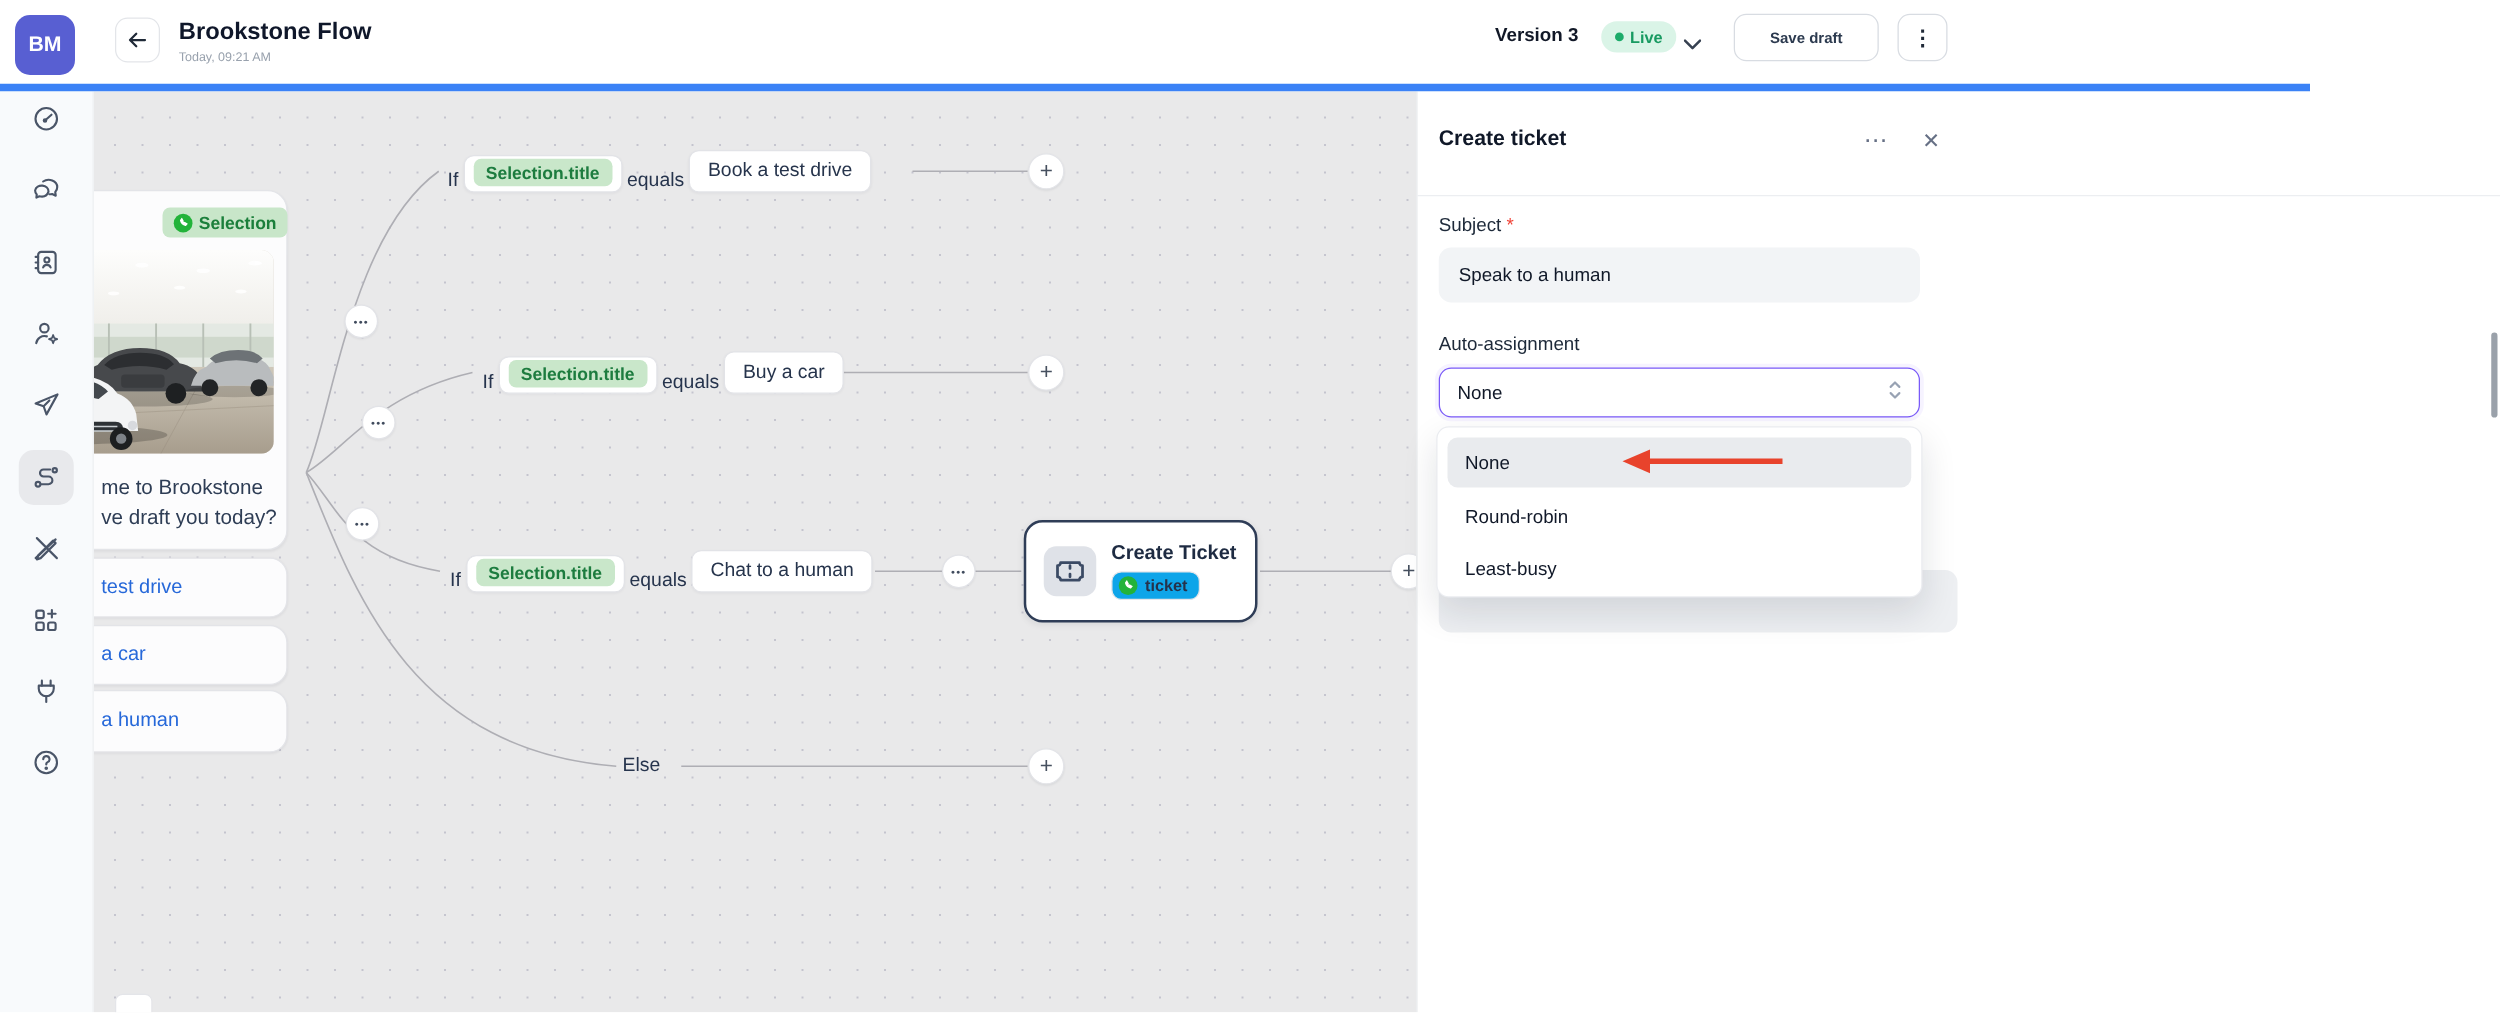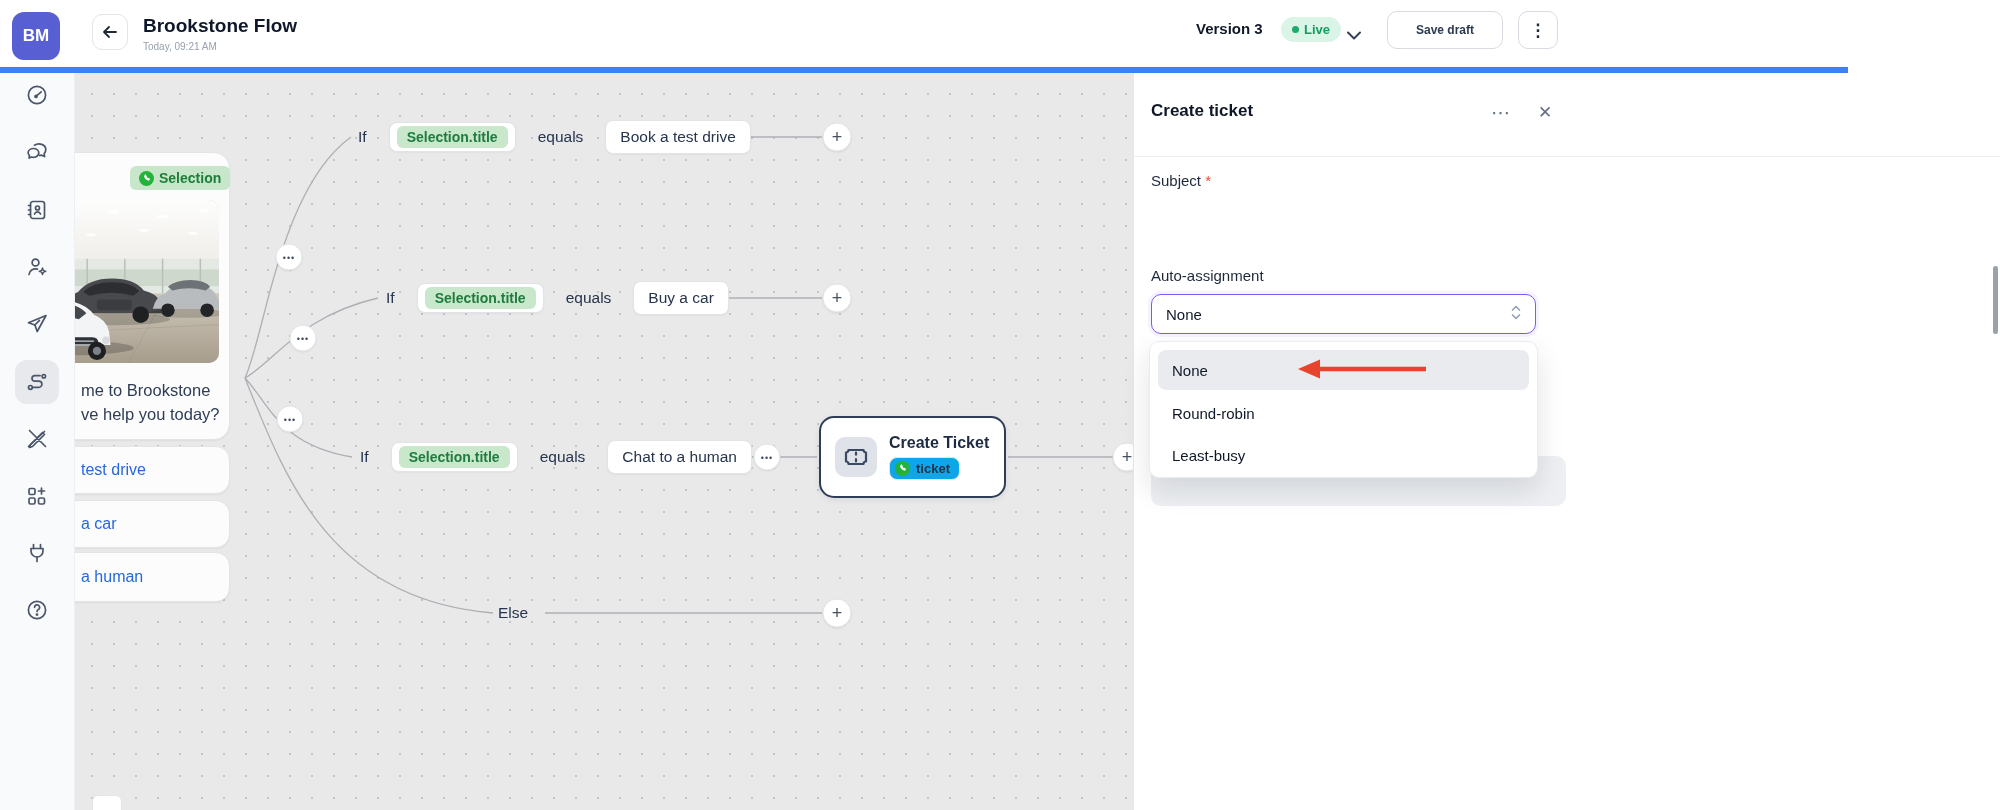--- a/index.html
+++ b/index.html
@@ -38,21 +38,21 @@
   .sel-img { position:absolute; left:12px; top:47px; width:226px; height:163px; border-radius:10px; overflow:hidden; background:#ded9d0; }
   .sel-msg1 { position:absolute; left:100px; top:228px; width:200px; font-size:16.5px; color:#2e3d55; }
   .sel-msg2 { position:absolute; left:100px; top:252px; width:200px; font-size:16.5px; color:#2e3d55; }
   .sel-btn { display:flex; align-items:center; cursor:pointer; }
   .sel-btn span { margin-left:100px; font-size:16px; color:#2668d9; }
   .sel-btn1 { top:373px; height:48px; border-radius:14px; }
   .sel-btn2 { top:427px; height:48px; border-radius:14px; }
   .sel-btn3 { top:479px; height:50px; border-radius:14px; }
   .canvas-partial { position:absolute; left:17px; top:722px; width:30px; height:22px; background:#fff; border:1px solid #e4e5e9; border-radius:6px 6px 0 0; z-index:2; }
 
-  .cond-row { position:absolute; display:flex; align-items:center; gap:22px; transform:translateY(-50%); z-index:2; white-space:nowrap; }
+  .cond-row { position:absolute; display:flex; align-items:flex-end; gap:4px; transform:translateY(-50%); z-index:2; white-space:nowrap; }
   .if-label, .op-label, .else-label { font-size:15.5px; color:#26344d; }
   .chip-card { background:#fff; border:1px solid #e2e3e7; border-radius:8px; padding:5px 7px; box-shadow:0 1px 2px rgba(16,24,40,.04); }
   .var-pill { background:#c9e7ca; color:#1d7c3f; border-radius:6px; padding:3px 10px; font-size:14px; font-weight:bold; }
   .value-card { background:#fff; border:1px solid #e2e3e7; border-radius:8px; padding:7px 14px; font-size:15.5px; color:#26344c; box-shadow:0 1px 2px rgba(16,24,40,.04); }
   .else-row { position:absolute; transform:translateY(-50%); z-index:2; }
 
   .edge-dots { position:absolute; width:27px; height:27px; border-radius:50%; background:#fff; border:1px solid #e2e3e7; box-shadow:0 1px 2px rgba(16,24,40,.06); color:#3f4a5c; font-size:9px; letter-spacing:1px; display:flex; align-items:center; justify-content:center; transform:translate(-50%,-50%); z-index:2; cursor:pointer; }
   .plus-btn { position:absolute; width:29px; height:29px; border-radius:50%; background:#fff; border:1px solid #e3e4e8; box-shadow:0 1px 2px rgba(16,24,40,.08); color:#46505f; font-size:18px; font-weight:normal; display:flex; align-items:center; justify-content:center; transform:translate(-50%,-50%); z-index:2; cursor:pointer; }
 
   .ticket-node { position:absolute; left:744px; top:343px; width:187px; height:82px; background:#fff; border:2.5px solid #2f3d57; border-radius:15px; box-shadow:0 2px 6px rgba(16,24,40,.08); z-index:3; display:flex; align-items:center; padding-left:14px; gap:12px; cursor:pointer; }
@@ -282,21 +282,21 @@
             <circle cx="150" cy="186" r="5" fill="#d8dade"></circle>
             <ellipse cx="24" cy="176" rx="10" ry="5" fill="#e4e6e8"></ellipse>
             <circle cx="34" cy="198" r="13" fill="#1d1f21"></circle>
               <circle cx="34" cy="198" r="6" fill="#7d8288"></circle>
             <circle cx="138" cy="200" r="12" fill="#1d1f21"></circle>
               <circle cx="138" cy="200" r="5.5" fill="#7d8288"></circle>
           </g>
         </svg>
       </div>
       <div class="sel-msg1">me to Brookstone</div>
-      <div class="sel-msg2">ve help you today?</div>
+      <div class="sel-msg2">ve draft you today?</div>
     </div>
     <div class="sel-card sel-btn sel-btn1">
         <span>test drive</span>
       </div>
     <div class="sel-card sel-btn sel-btn2">
         <span>a car</span>
       </div>
     <div class="sel-card sel-btn sel-btn3">
         <span>a human</span>
       </div>
@@ -358,20 +358,21 @@
   <div class="panel">
     <div class="panel-title">Create ticket</div>
     <div class="panel-menu">⋯</div>
     <div class="panel-close">✕</div>
     <div class="panel-divider"></div>
 
     <div class="field-label" style="top:99px;">
       <span>Subject</span>
       <span class="req">*</span>
     </div>
+    <input class="subject-input" type="text" value="Speak to a human" style="">
 
     <div class="field-label" style="top:194px;">Auto-assignment</div>
     <div class="select-box">
       <span>None</span>
       <span class="select-stepper">
         <svg width="12" height="18" viewBox="0 0 12 18">
             <path d="M2.5 6.5L6 3l3.5 3.5 M2.5 11.5L6 15l3.5-3.5" stroke="#98a2b3" stroke-width="1.7" fill="none" stroke-linecap="round" stroke-linejoin="round"></path>
           </svg>
       </span>
     </div>

